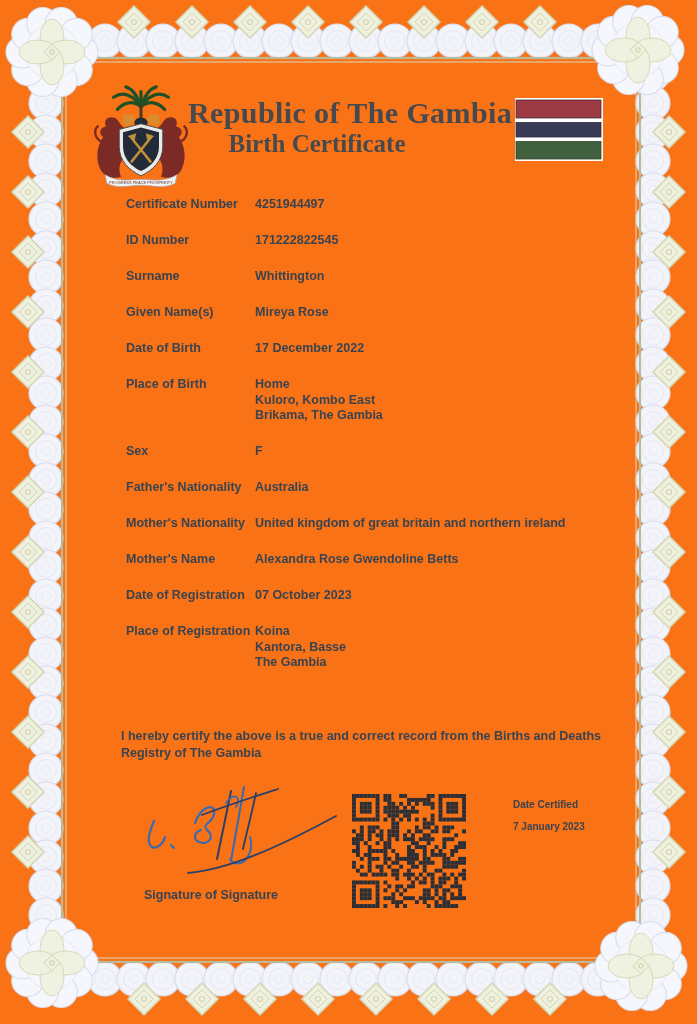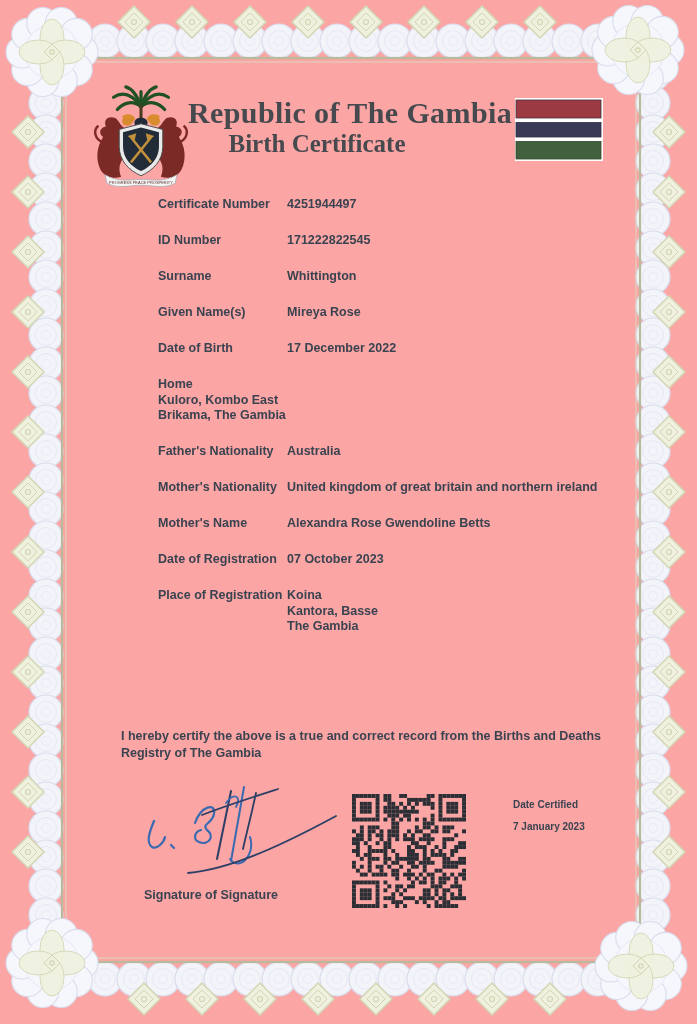--- a/index.html
+++ b/index.html
@@ -1,25 +1,25 @@
 <!DOCTYPE html>
 <html><head>
 <meta charset="utf-8">
 <style>
   html,body{margin:0;padding:0;background:#ffffff;}
-  .page{position:relative;width:697px;height:1024px;background:#fca5a5;overflow:hidden;
+  .page{position:relative;width:697px;height:1024px;background:#f97316;overflow:hidden;
         font-family:"Liberation Sans",sans-serif;}
   #border-layer{position:absolute;left:0;top:0;z-index:0;}
   .content{position:absolute;left:0;top:0;width:697px;height:1024px;z-index:1;}
   .abs{position:absolute;}
   .title-block{left:188px;top:96px;width:300px;text-align:center;color:#46494d;
                font-family:"Liberation Serif",serif;}
   .title-line1{font-size:30px;font-weight:600;letter-spacing:0.4px;white-space:nowrap;}
   .title-line2{font-size:25px;font-weight:700;transform:translateX(-21px);}
-  .fields{left:126px;top:197px;width:500px;color:#3a4350;margin-left:32px;}
+  .fields{left:126px;top:197px;width:500px;color:#3a4350;}
   .frow{display:flex;margin-bottom:20.5px;font-weight:700;font-size:12.5px;line-height:15.5px;}
   .flabel{width:129px;flex:none;white-space:nowrap;}
   .fvalue{white-space:pre-line;}
   .certify{left:121px;top:728px;width:505px;color:#3a4350;font-weight:700;
            font-size:12.5px;line-height:16.5px;white-space:pre-line;}
   .sig-svg{left:138px;top:779px;}
   .sig-label{left:144px;top:888px;color:#3a4350;font-weight:700;font-size:12.5px;}
   .qr{left:352px;top:794px;}
   .datecert{left:513px;top:794px;color:#3a4350;font-weight:700;font-size:10px;line-height:21.5px;}
   .arms{left:84px;top:84px;}
@@ -587,23 +587,28 @@
         </div>
         <div class="frow">
           <div class="flabel">Given Name(s)</div>
           <div class="fvalue">Mireya Rose</div>
         </div>
         <div class="frow">
           <div class="flabel">Date of Birth</div>
           <div class="fvalue">17 December 2022</div>
         </div>
         <div class="frow">
+          <div class="flabel">Place of Birth</div>
           <div class="fvalue">Home
 Kuloro, Kombo East
 Brikama, The Gambia</div>
+        </div>
+        <div class="frow">
+          <div class="flabel">Sex</div>
+          <div class="fvalue">F</div>
         </div>
         <div class="frow">
           <div class="flabel">Father's Nationality</div>
           <div class="fvalue">Australia</div>
         </div>
         <div class="frow">
           <div class="flabel">Mother's Nationality</div>
           <div class="fvalue">United kingdom of great britain and northern ireland</div>
         </div>
         <div class="frow">

